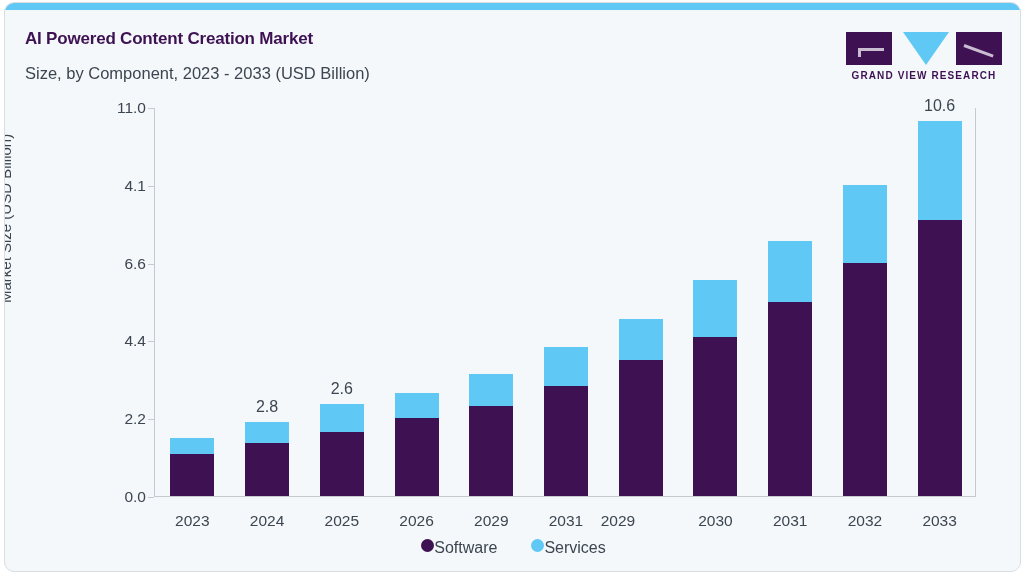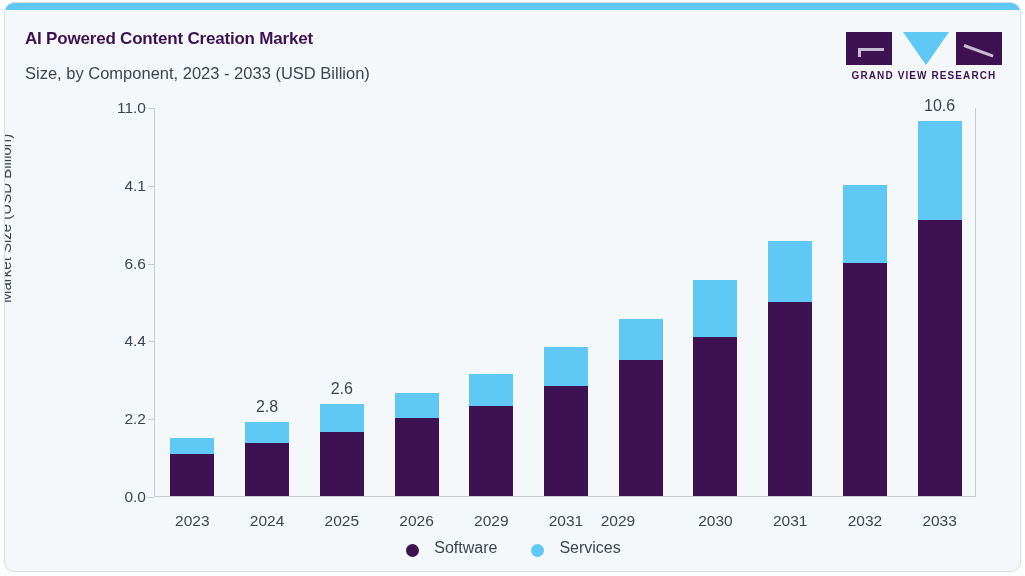--- a/index.html
+++ b/index.html
@@ -118,21 +118,21 @@
     position: absolute; top: 404px; width: 90px; left: 50%;
     margin-left: -45px; text-align: center;
     font-size: 15.5px; color: #3c4650;
     white-space: nowrap;
   }
   
   #legend {
     position: absolute; left: 0; top: 536px; width: 1017px;
     display: flex; justify-content: center; align-items: center; gap: 34px;
   }
-  .legend-item { display: flex; align-items: flex-end; gap: 15px; }
+  .legend-item { display: flex; align-items: flex-start; gap: 0; }
   .legend-dot { width: 13px; height: 13px; border-radius: 50%; }
   .legend-text { font-size: 16px; color: #3c4650; white-space: nowrap; }
 </style>
 </head>
 <body>
 
 <div id="card">
 
   <div id="accent-bar"></div>
 

